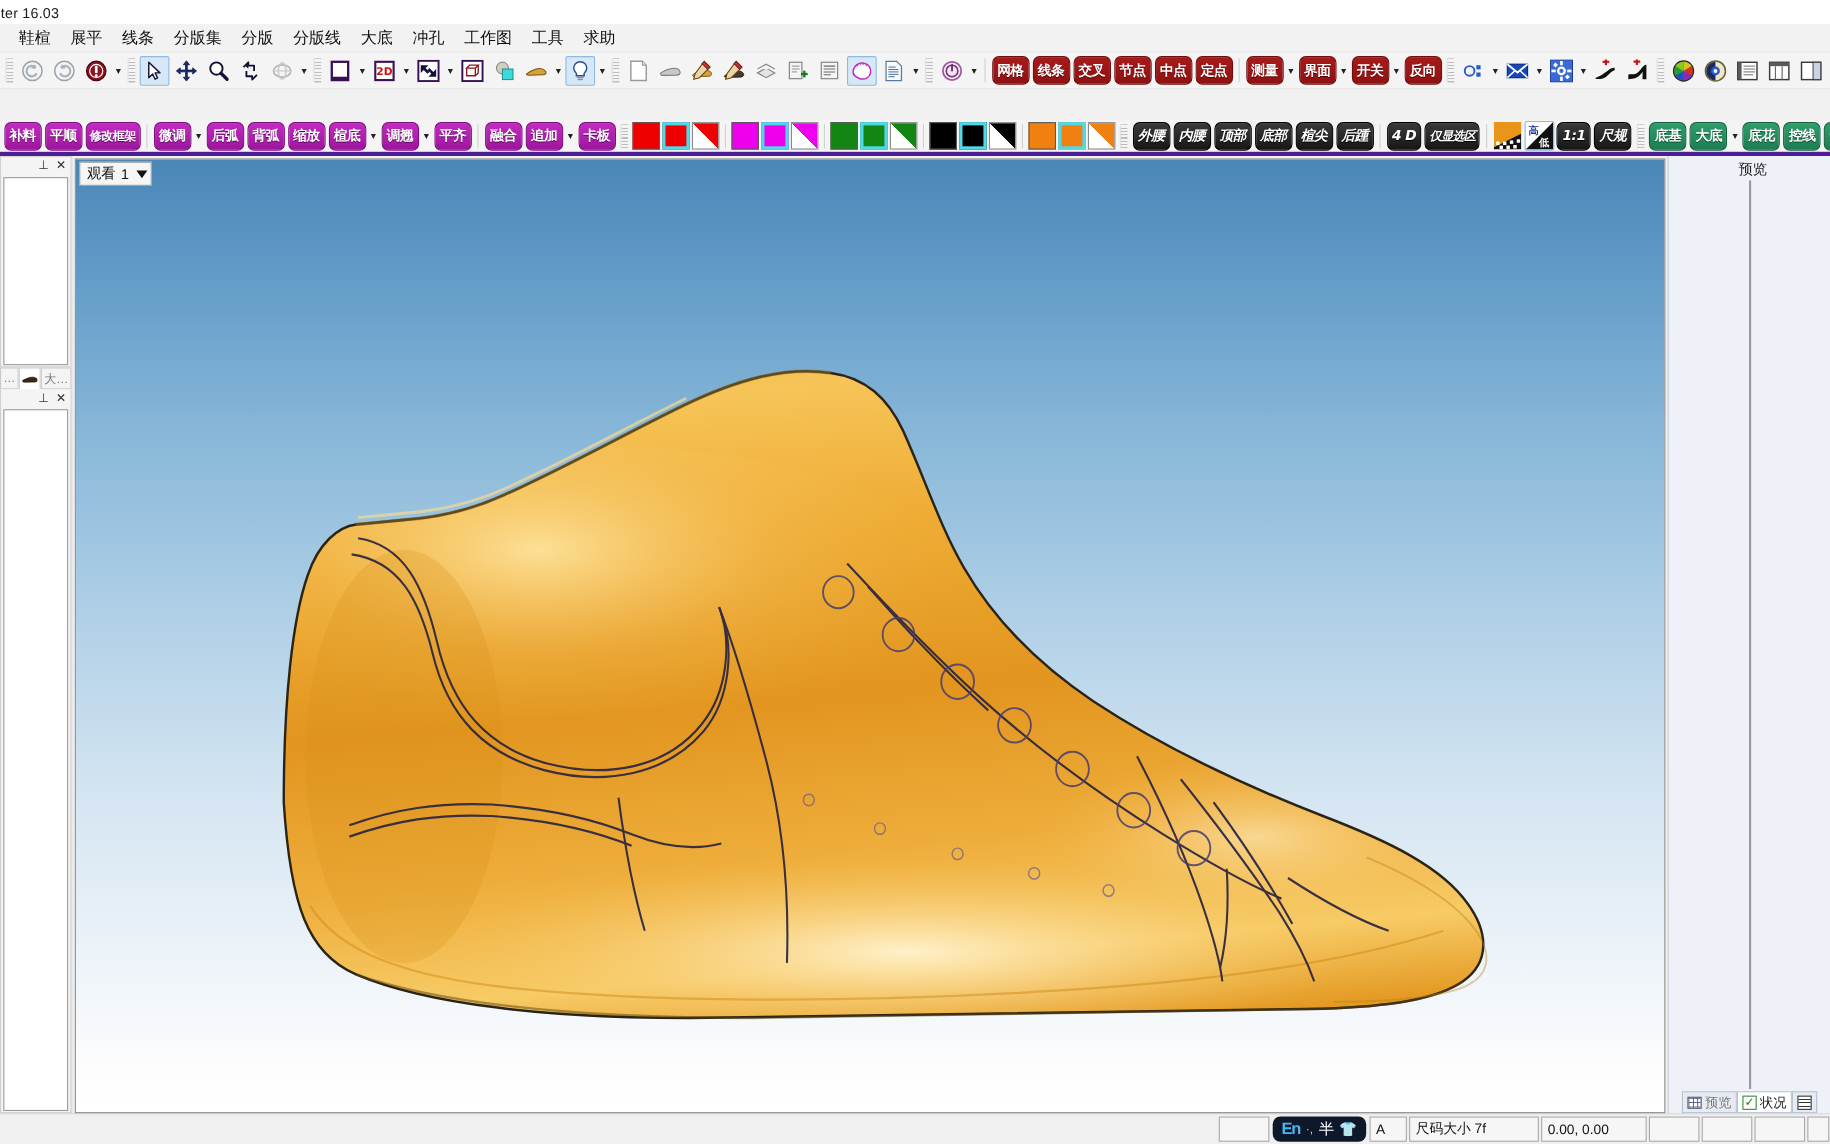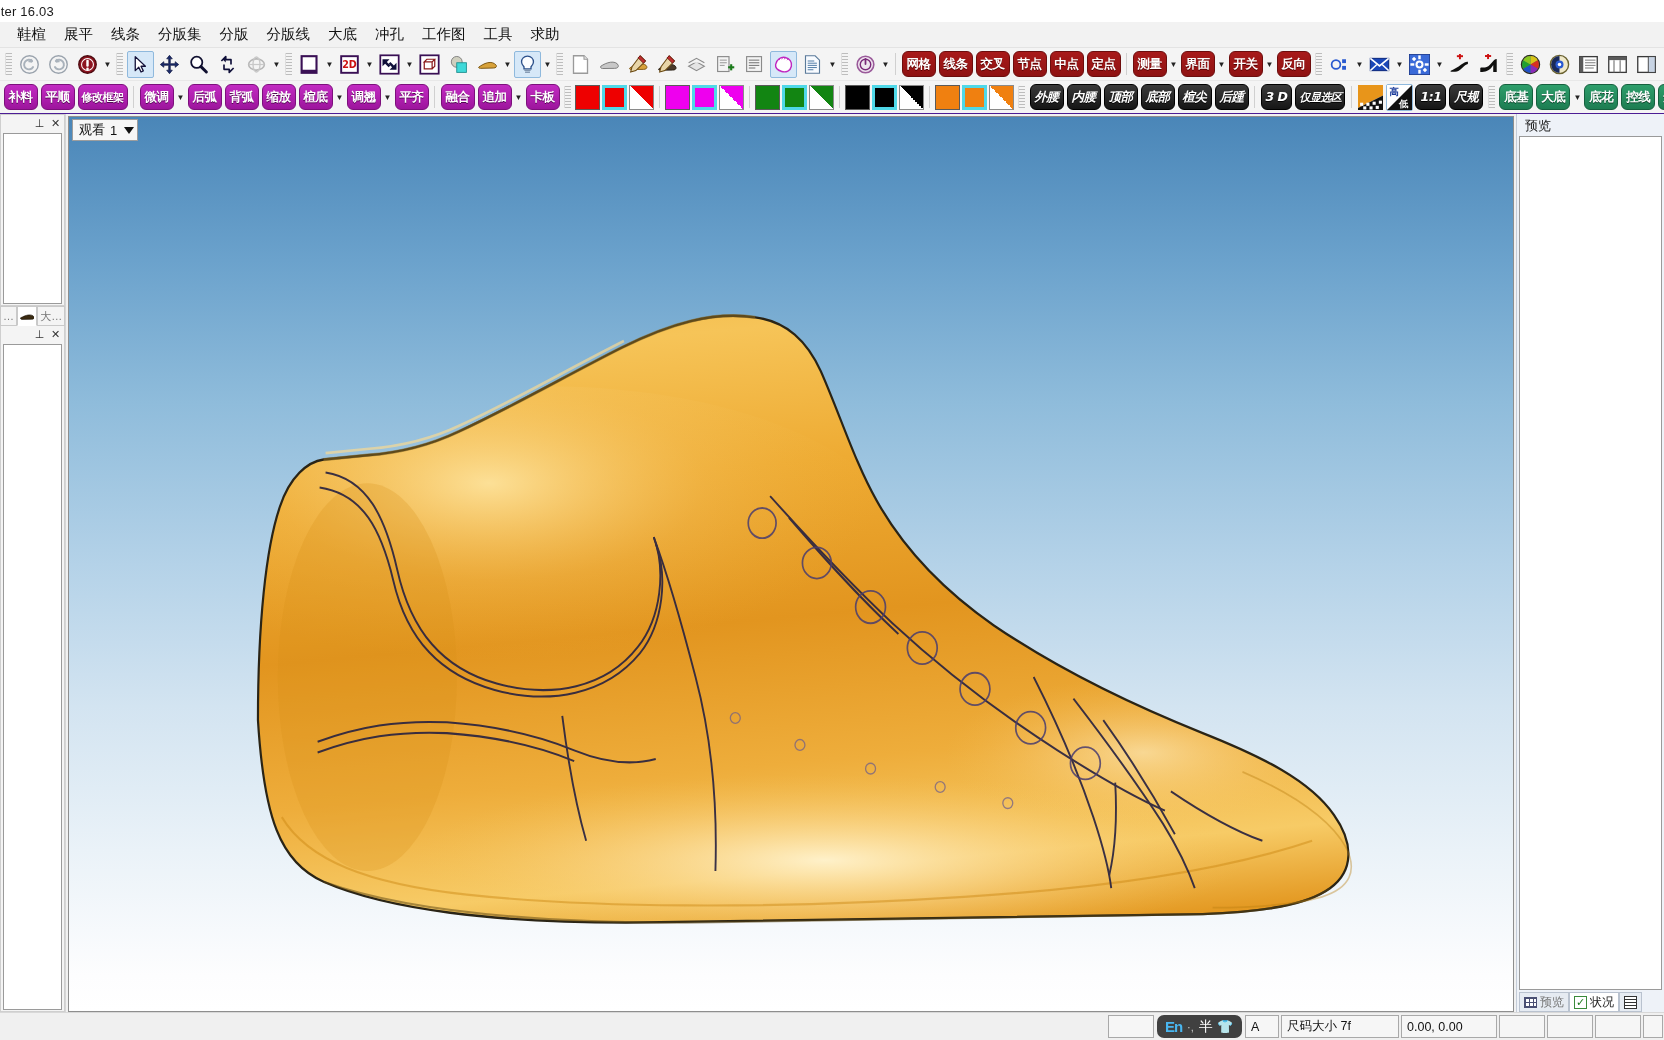--- a/index.html
+++ b/index.html
@@ -48,21 +48,21 @@
   
   .toolbar {
     display: flex; align-items: center;
     background: #f4f4f4;
     flex: 0 0 auto;
     padding: 0 2px;
     overflow: hidden;
     white-space: nowrap;
   }
   .tb1 { height: 33px; border-bottom: 1px solid #e8e8e8; }
-  .tb2 { height: 33px; border-bottom: 1px solid #4c1d95; }
+  .tb2 { height: 33px; border-bottom: 4px solid #4c1d95; margin-top: 28px; }
 
   .grip {
     width: 7px; height: 22px;
     margin: 0 3px;
     background:
       repeating-linear-gradient(to bottom,
         #bdbdbd 0px, #bdbdbd 1px, transparent 1px, transparent 3px);
     border-left: 1px solid #dedede;
     flex: 0 0 auto;
   }
@@ -210,20 +210,21 @@
   }
   .viewport svg { position: absolute; inset: 0; width: 100%; height: 100%; }
 
   
   .rightdock {
     width: 148px; flex: 0 0 148px;
     display: flex; flex-direction: column;
     background: #eef2f8;
     border-left: 1px solid #c4ccd8;
     padding: 2px 2px 0 2px;
+    align-items: center;
   }
   .rp-title {
     height: 20px; display: flex; align-items: center;
     padding-left: 6px; font-size: 13px; color: #222;
     background: #eef2f8; flex: 0 0 auto;
   }
   .rp-body {
     flex: 1 1 auto; background: #fff;
     border: 1px solid #9a9a9a; min-height: 0;
   }
@@ -273,21 +274,21 @@
     border: 1px solid #a9a9a9;
     background: #f6f6f6;
     display: flex; align-items: center;
     padding: 0 5px; margin: 2px 1px;
     flex: 0 0 auto;
     white-space: nowrap;
   }
   .sb-cell.empty { width: 46px; }
   .ime {
     display: inline-flex; align-items: center; gap: 5px;
-    background: #404040; border-radius: 7px;
+    background: #0f172a; border-radius: 7px;
     padding: 2px 8px; margin: 2px 2px;
     color: #fff; flex: 0 0 auto;
   }
   .ime .en { color: #49b6f0; font-weight: 700; font-size: 15px; letter-spacing: -1px; }
   .ime .dot { color: #cfcfcf; font-size: 11px; }
   .ime .ban { color: #fff; font-size: 14px; }
   .ime .shirt { font-size: 13px; }
 </style>
 </head>
 <body>
@@ -656,21 +657,21 @@
       <div class="chip framed" style="background: rgb(240, 128, 16);"></div>
       <div class="chip tri" style="background: linear-gradient(to left bottom, rgb(240, 128, 16) 0px, rgb(240, 128, 16) 50%, rgb(255, 255, 255) 50%, rgb(255, 255, 255) 100%);"></div>
       <div class="grip"></div>
       <div class="pill dark">外腰</div>
       <div class="pill dark">内腰</div>
       <div class="pill dark">顶部</div>
       <div class="pill dark">底部</div>
       <div class="pill dark">楦尖</div>
       <div class="pill dark">后踵</div>
       <div class="sep"></div>
-      <div class="pill dark">3 D</div>
+      <div class="pill dark">4 D</div>
       <div class="pill dark two">
         <span>仅显</span>
         <span>选区</span>
       </div>
       <div class="sep"></div>
       <div class="tbtn">
         <svg xmlns="http://www.w3.org/2000/svg" width="25" height="25" viewBox="0 0 24 24">
           <rect x="0" y="0" width="24" height="24" fill="#fff"></rect>
           <path d="M0 0 L24 0 L24 10 L0 22 Z" fill="#e8951a"></path>
           <path d="M0 22 L24 10 L24 24 L0 24 Z" fill="#111"></path>

